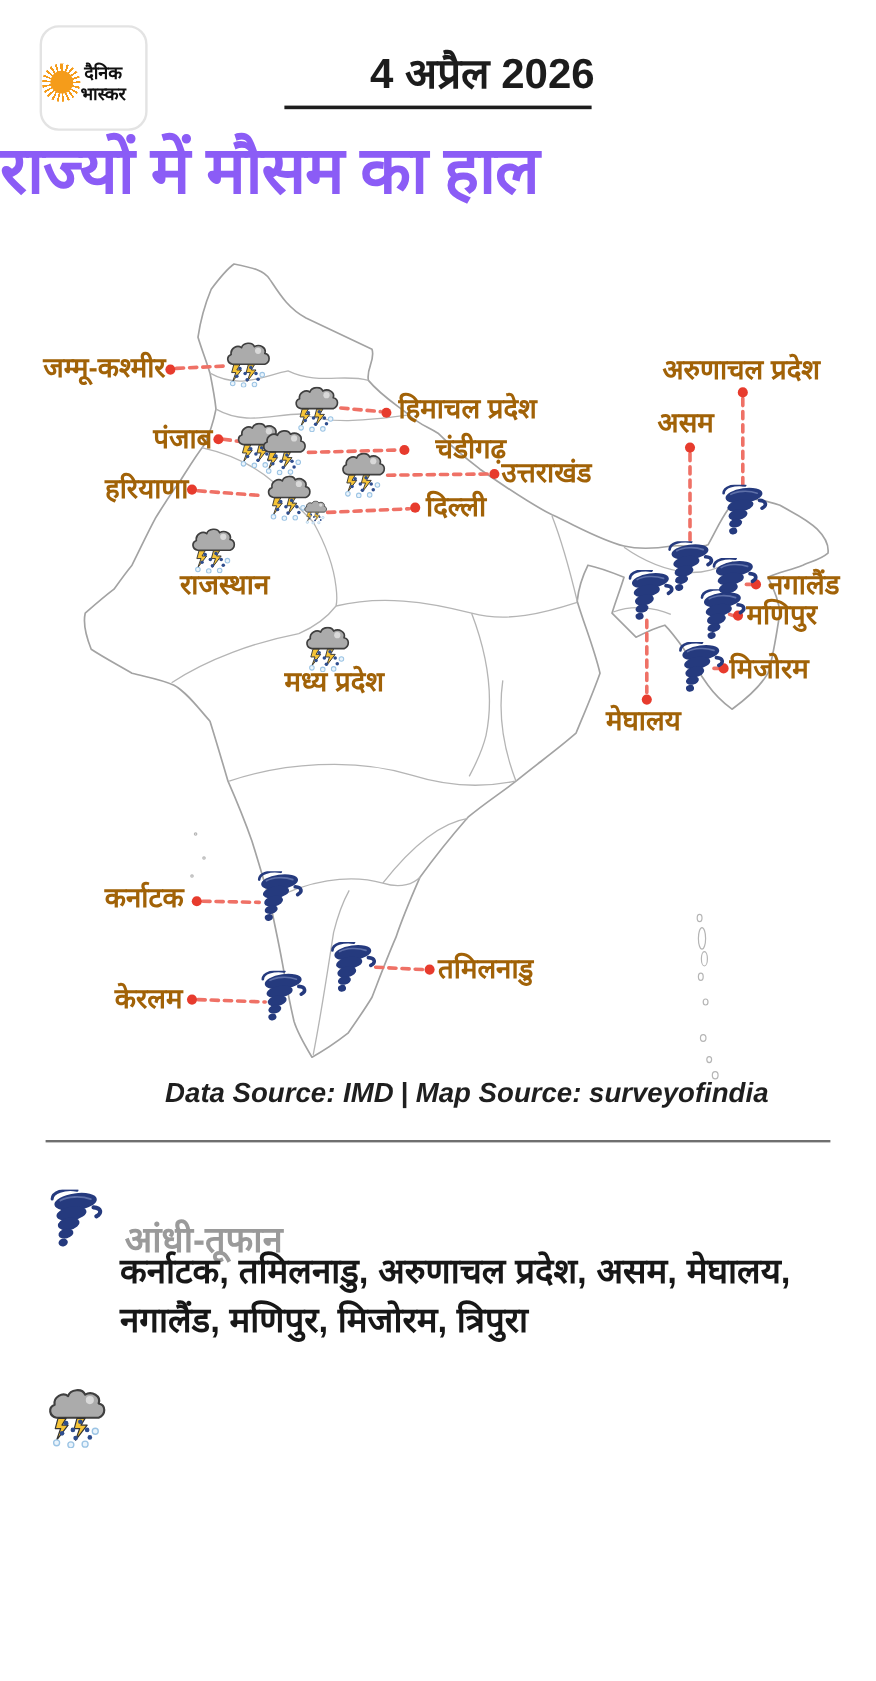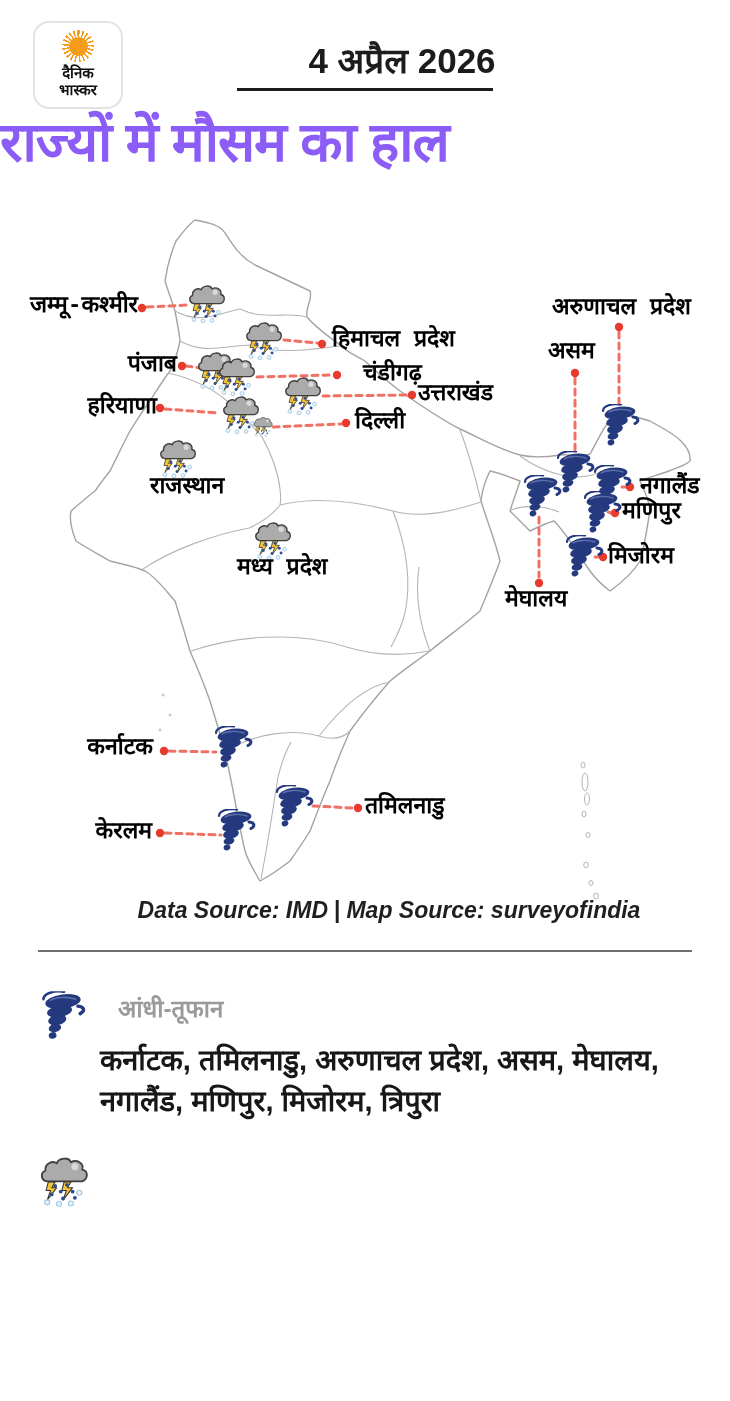--- a/index.html
+++ b/index.html
@@ -1,51 +1,51 @@
 <!DOCTYPE html>
 <html><head>
 <meta charset="utf-8">
 <style>
   html,body{margin:0;padding:0;background:#fff;}
   .page{position:relative;width:730px;height:1401px;background:#ffffff;overflow:hidden;
         font-family:"Liberation Sans","DejaVu Sans",sans-serif;color:#141414;}
 
   
   .logo{position:absolute;left:33px;top:21px;width:90px;height:88px;background:#fff;
-        border:2px solid #e3e3e3;border-radius:16px;display:flex;flex-direction:column;
+        border:2px solid #e3e3e3;border-radius:16px;display:flex;flex-direction:row;
         align-items:center;justify-content:flex-start;padding-top:7px;box-sizing:border-box;}
   .sun{width:32px;height:32px;border-radius:50%;
        background:repeating-conic-gradient(#f59c1a 0deg 7deg,#ffffff 7deg 17deg);
        display:flex;align-items:center;justify-content:center;}
   .sun-core{width:19px;height:19px;border-radius:50%;background:#f59c1a;}
   .logo-text{margin-top:2px;font-weight:800;font-size:15px;line-height:17px;text-align:center;color:#111;}
 
   
   .date{position:absolute;top:36px;left:0;width:100%;text-align:center;
         font-size:35px;font-weight:700;color:#1c1c1c;margin-left:37px;}
   .date-underline{position:absolute;top:88px;left:50%;transform:translateX(-50%);
         width:256px;height:3px;background:#1d1d1d;}
   .title{position:absolute;top:102px;left:0;width:100%;margin:0;text-align:left;
         font-size:55px;font-weight:800;color:#8b5cf6;letter-spacing:-1px;}
 
   
   .map-area{position:absolute;left:55px;top:205px;width:640px;height:700px;overflow:visible;}
   .map-area svg{position:absolute;left:0;top:0;overflow:visible;}
-  .map-label{position:absolute;font-size:23px;font-weight:600;color:#000000;white-space:nowrap;line-height:28px;font-family:Liberation Mono, monospace;}
+  .map-label{position:absolute;font-size:23px;font-weight:600;color:#a16207;white-space:nowrap;line-height:28px;}
 
   
   .source-line{position:absolute;top:897px;left:0;width:100%;text-align:center;
         font-size:23px;font-style:italic;font-weight:600;color:#1f1f1f;padding-left:24px;}
   .source-line .sep{font-style:normal;font-weight:800;padding:0 6px;}
 
   .divider{position:absolute;top:950px;left:38px;width:654px;height:2px;background:#6f6f6f;}
 
   
   .legend-icon{position:absolute;}
-  .legend-title{position:absolute;left:118px;font-size:24px;font-weight:800;color:#9a9a9a;white-space:nowrap;}
+  .legend-title{position:absolute;left:104px;font-size:30px;font-weight:800;color:#9a9a9a;white-space:nowrap;margin-top:20px;}
   .legend-body{position:absolute;left:100px;width:586px;font-size:29px;font-weight:600;
         line-height:41px;color:#171717;}
 </style>
 </head>
 <body>
 
 <div class="page">
 
   <div class="logo">
     <div class="sun">

